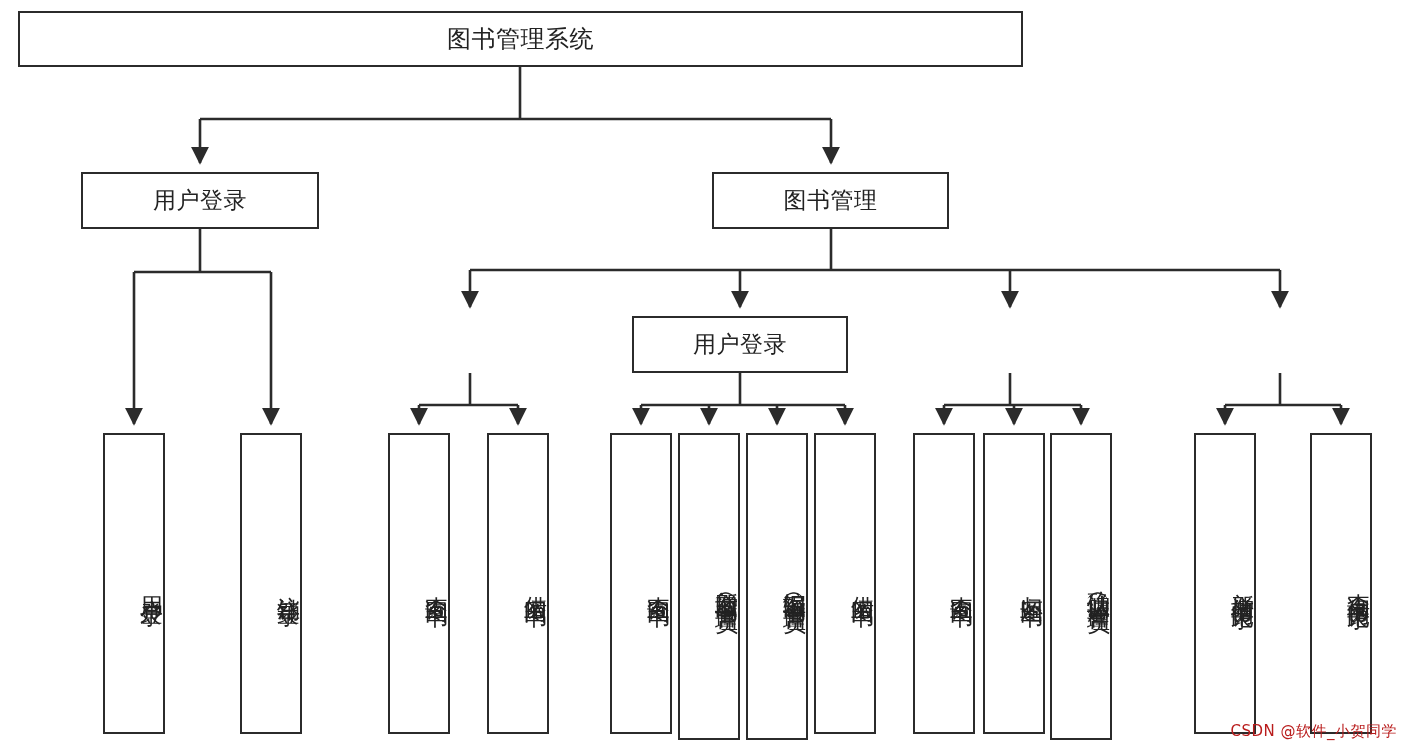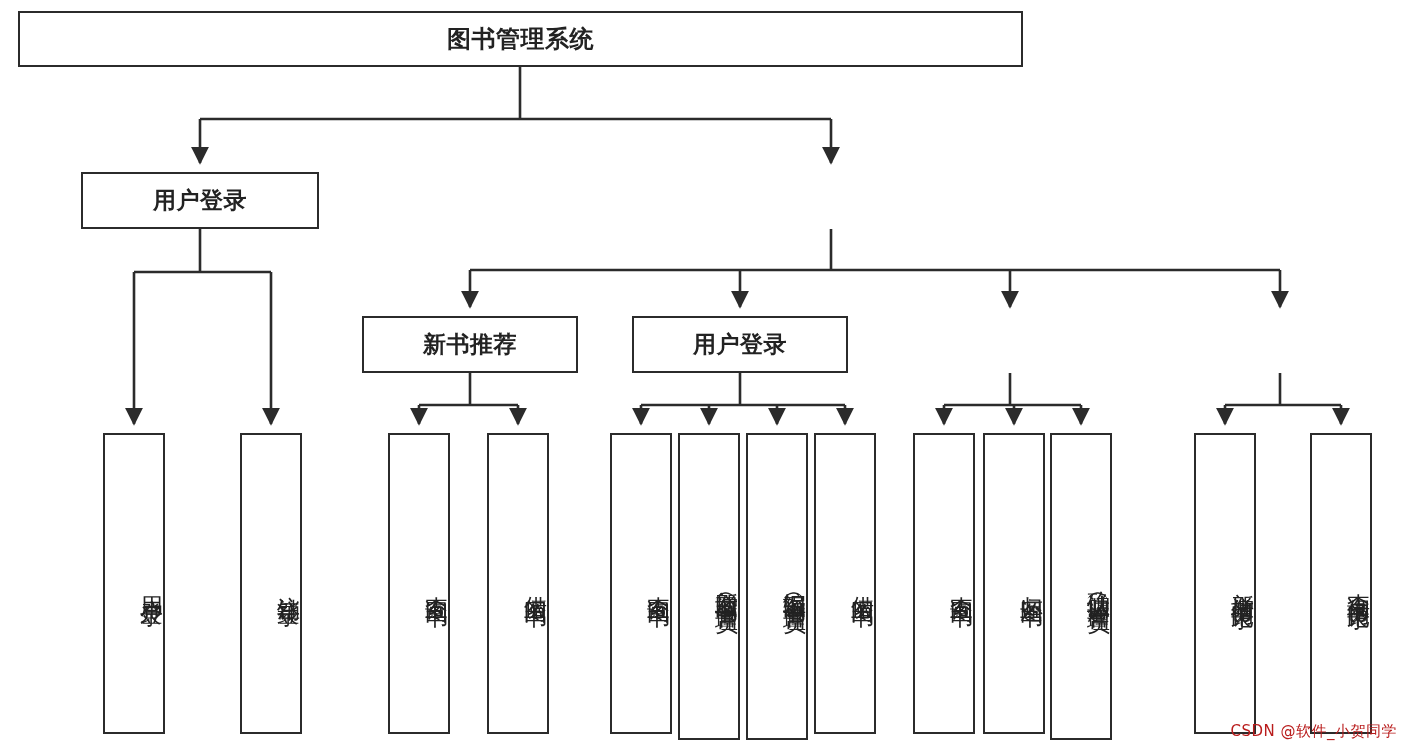--- a/index.html
+++ b/index.html
@@ -31,21 +31,20 @@
     background: #ffffff;
     border: 2px solid #2b2b2b;
     display: flex;
     align-items: center;
     justify-content: center;
     color: #222222;
   }
   .node.horiz {
     font-size: 23px;
     letter-spacing: 0.5px;
-    font-weight: bold;
   }
   .node.vert {
     writing-mode: vertical-rl;
     text-orientation: upright;
     font-size: 23px;
     letter-spacing: 3px;
     padding-top: 4px;
     padding-bottom: 4px;
     align-items: flex-start;
     justify-content: center;
@@ -124,24 +123,24 @@
     </g>
   </svg>
 
   <div class="node horiz root" style="left:18px; top:11px; width:1005px; height:56px;">
     <span>图书管理系统</span>
   </div>
 
   <div class="node horiz" style="left:81px; top:172px; width:238px; height:57px;">
     <span>用户登录</span>
   </div>
+  <div class="node horiz" style="left:712px; top:172px; width:237px; height:57px;">
+    <span>图书管理</span>
+  </div>
 
-  <div class="node horiz" style="left:362px; top:316px; width:216px; height:57px;">
-    <span>新书推荐</span>
-  </div>
   <div class="node horiz" style="left:632px; top:316px; width:216px; height:57px;">
     <span>用户登录</span>
   </div>
 
   <div class="node vert" style="left:103px; top:433px; width:62px; height:301px;">
     <span class="vtext">用户登录</span>
   </div>
   <div class="node vert" style="left:240px; top:433px; width:62px; height:301px;">
     <span class="vtext">注销登录</span>
   </div>

